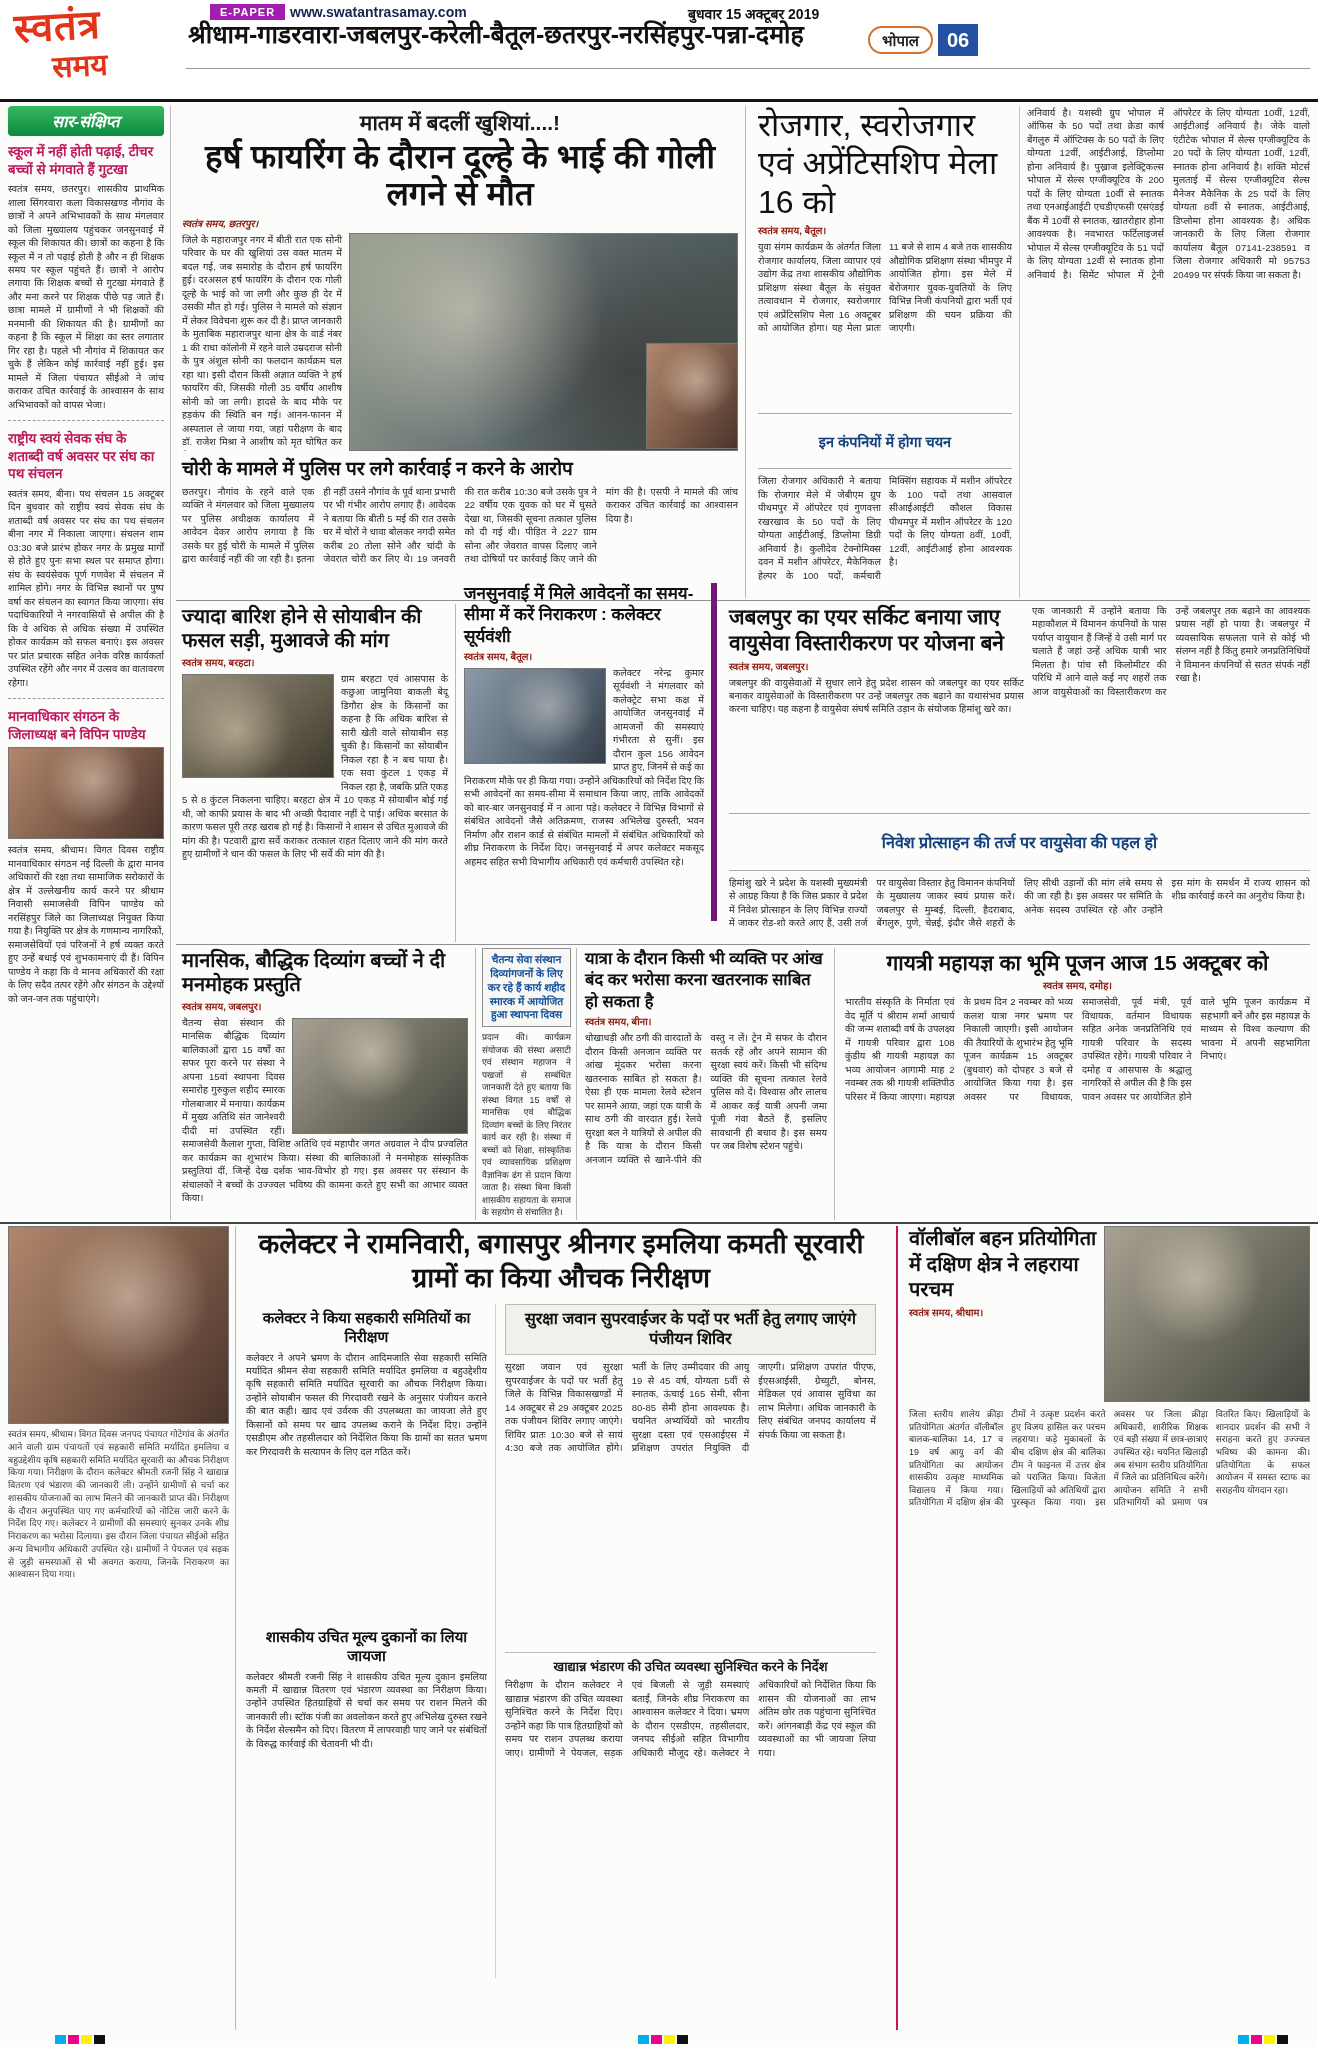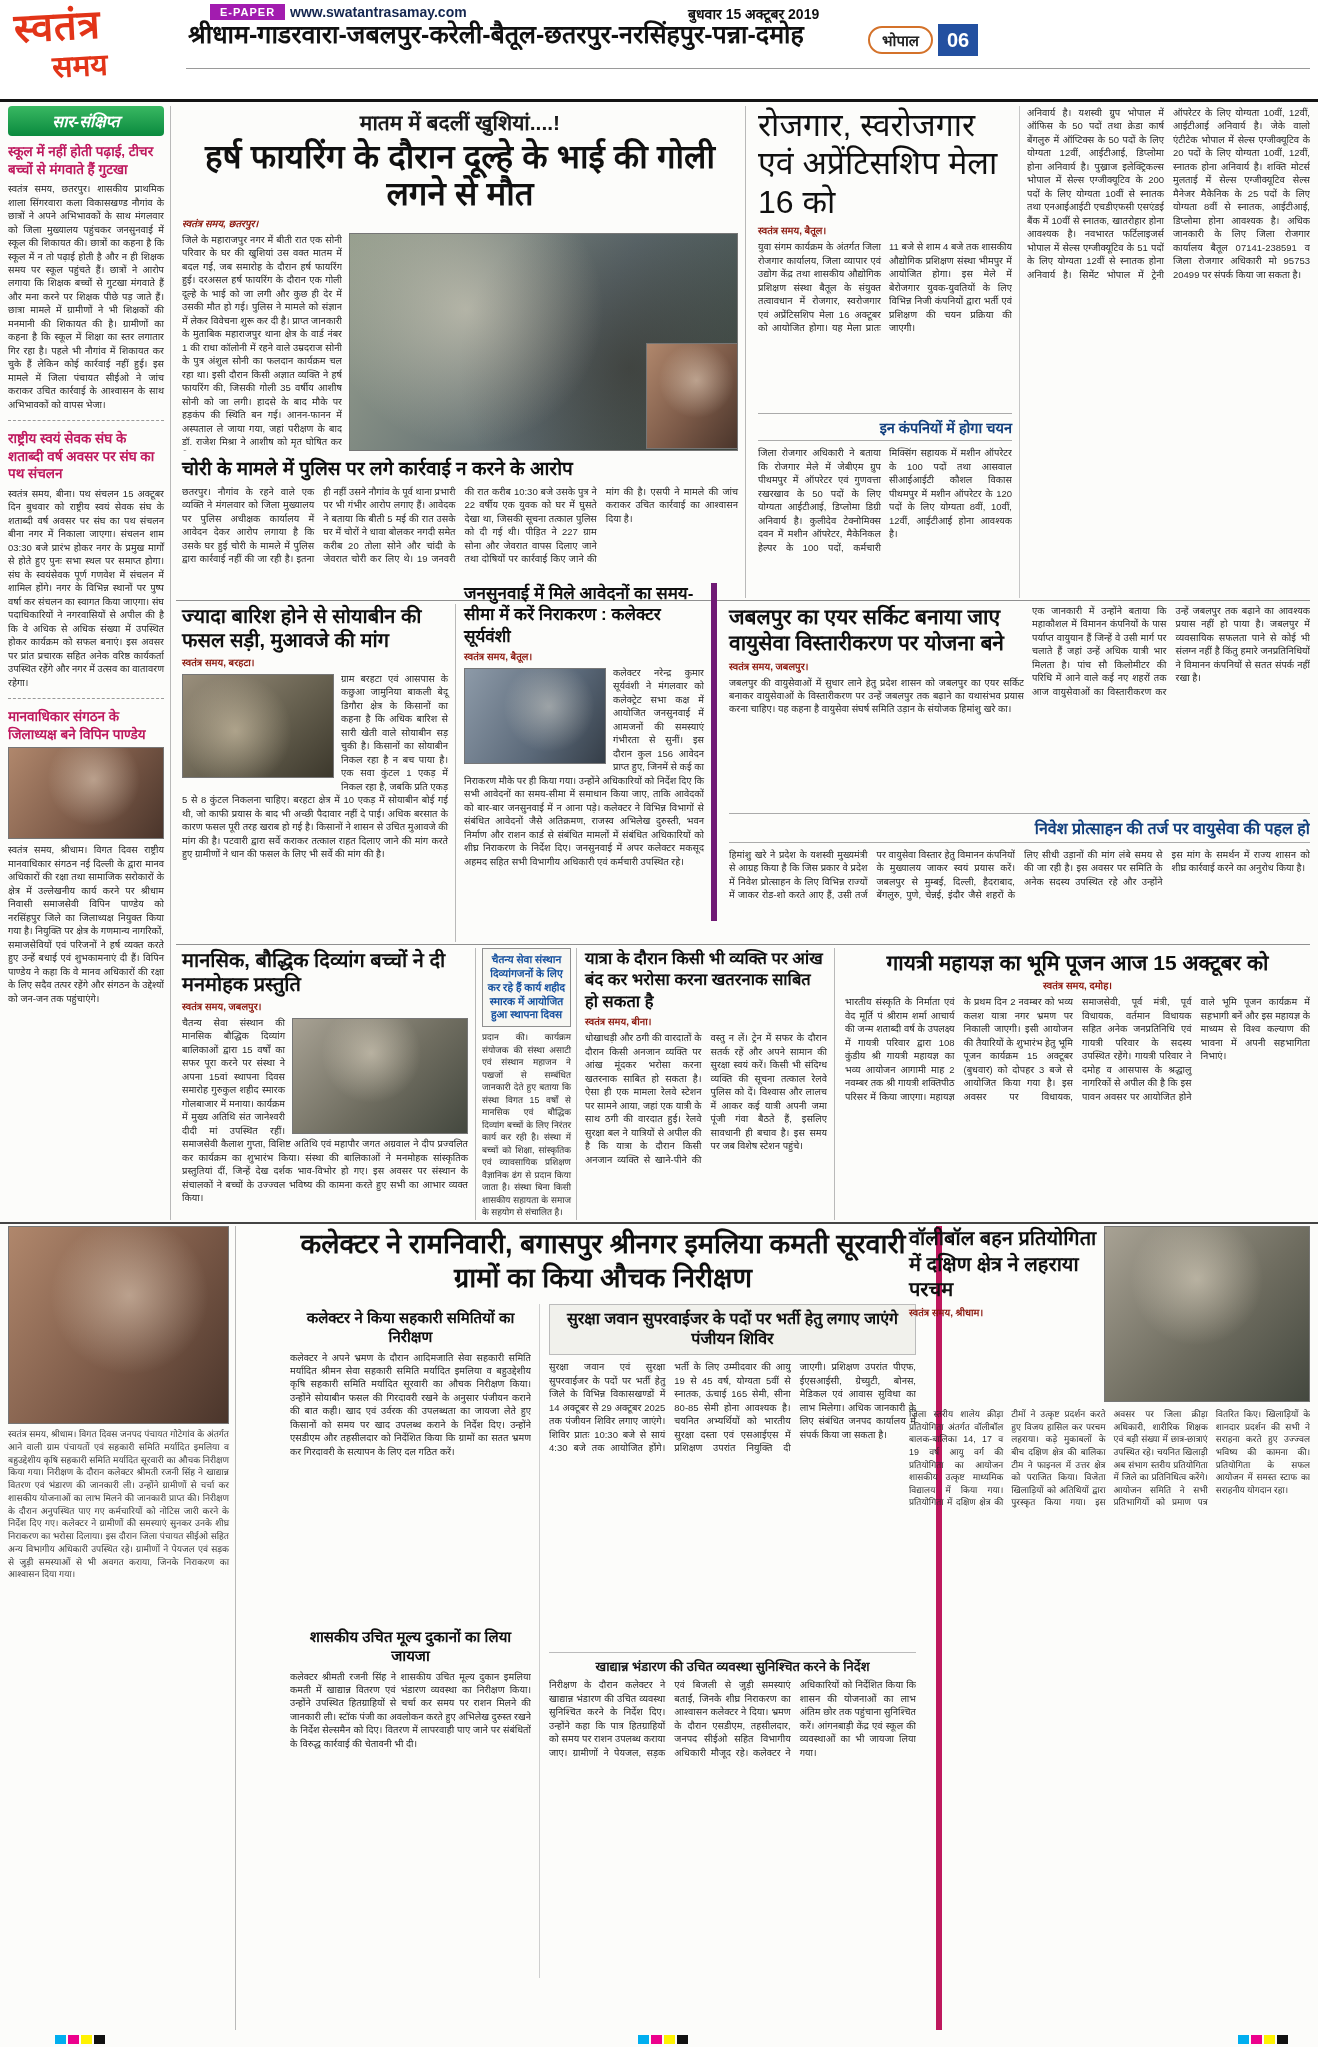--- a/index.html
+++ b/index.html
@@ -23,21 +23,21 @@
 
   
   .bt{font-size:9.5px;line-height:1.42;text-align:justify;color:#2b2b2b;}
   .dateline{font-size:9.8px;font-weight:700;color:#8c1a10;margin:3px 0;}
   .photo{border:1px solid #767676;}
   .ph-a{background:radial-gradient(circle at 30% 35%,rgba(228,220,200,.55),transparent 45%),radial-gradient(circle at 72% 62%,rgba(45,40,32,.5),transparent 55%),linear-gradient(118deg,#98a08f,#5d6a6f 58%,#3e4a43);}
   .ph-b{background:radial-gradient(circle at 45% 30%,rgba(240,230,210,.5),transparent 40%),linear-gradient(135deg,#a8a294,#6f6d60 55%,#44483f);}
   .ph-c{background:radial-gradient(circle at 60% 40%,rgba(250,245,230,.4),transparent 45%),linear-gradient(120deg,#8d9aa8,#5a6878 60%,#353e48);}
   .ph-d{background:radial-gradient(circle at 35% 55%,rgba(235,220,190,.5),transparent 50%),linear-gradient(140deg,#9a8f7c,#66604f 55%,#3c382c);}
   .ph-e{background:radial-gradient(circle at 55% 35%,rgba(255,240,220,.45),transparent 45%),linear-gradient(125deg,#b0876c,#7c5a48 55%,#4a352b);}
-  .subhead{font-weight:800;color:#13407e;text-align:right;border-top:1px solid #aaa;border-bottom:1px solid #aaa;padding:3px 0;margin:5px 0;}
+  .subhead{font-weight:800;color:#13407e;text-align:center;border-top:1px solid #aaa;border-bottom:1px solid #aaa;padding:17px 0;margin:5px 0;}
   h1,h2,h3{color:#101010;}
 
   
   .rowline{position:absolute;background:#8f8f8f;height:1px;}
   .rl1{left:176px;top:600px;width:1134px;}
   .rl2{left:176px;top:944px;width:1134px;}
   .rl3{left:0;top:1222px;width:1318px;height:2px;background:#444;}
 
   
   .sidebar{left:8px;top:106px;width:163px;height:1114px;border-right:1px solid #b9b9b9;padding-right:6px;}
@@ -95,21 +95,21 @@
   .trav-body{columns:2;column-gap:9px;height:178px;overflow:hidden;}
   .gayatri{left:841px;top:948px;width:469px;height:272px;padding-left:4px;}
   .gay-h1{font-size:21px;font-weight:800;text-align:center;line-height:1.25;margin-top:2px;}
   .gay-date{text-align:center;}
   .gay-body{columns:4;column-gap:9px;height:196px;overflow:hidden;}
 
   
   .bottomleft{left:8px;top:1226px;width:228px;height:804px;border-right:1px solid #b9b9b9;padding-right:6px;}
   .bl-photo{width:100%;height:198px;margin-bottom:4px;}
   .bl-body{font-size:9px;color:#3a3a3a;}
-  .collector{left:242px;top:1226px;width:656px;height:804px;border-right:6px solid #be185d;padding:0 20px 0 4px;margin-left:44px;}
+  .collector{left:242px;top:1226px;width:656px;height:804px;border-right:2px solid #be185d;padding:0 20px 0 4px;}
   .col-h1{font-size:27px;font-weight:800;text-align:center;line-height:1.25;margin:2px 0 8px;}
   .col-row{display:flex;gap:9px;}
   .col-a{width:250px;flex:0 0 250px;border-right:1px solid #cfcfcf;padding-right:8px;}
   .col-subhead{font-size:15px;font-weight:800;text-align:center;line-height:1.3;margin:4px 0;}
   .col-a .bt{height:272px;overflow:hidden;}
   .col-b{flex:1;}
   .sec-head{font-size:16px;font-weight:800;text-align:center;line-height:1.3;background:#f1f1ec;border:1px solid #bbb;padding:4px 6px;margin-bottom:5px;}
   .sec-body{columns:3;column-gap:9px;height:286px;overflow:hidden;}
   .col-sub3{font-size:13px;font-weight:800;text-align:center;margin:6px 0 3px;border-top:1px solid #bbb;padding-top:4px;}
   .col-body2{columns:3;column-gap:9px;height:300px;overflow:hidden;}

